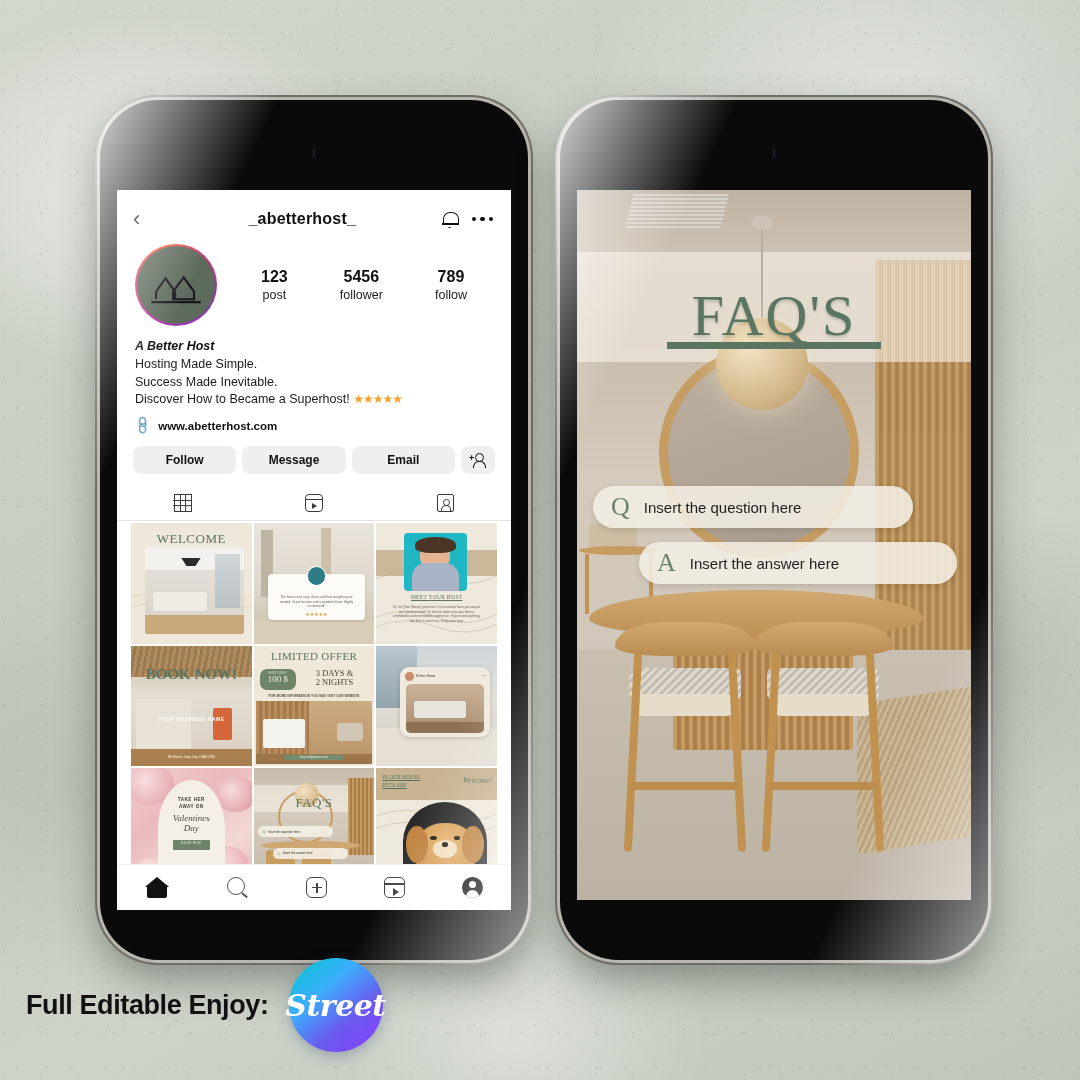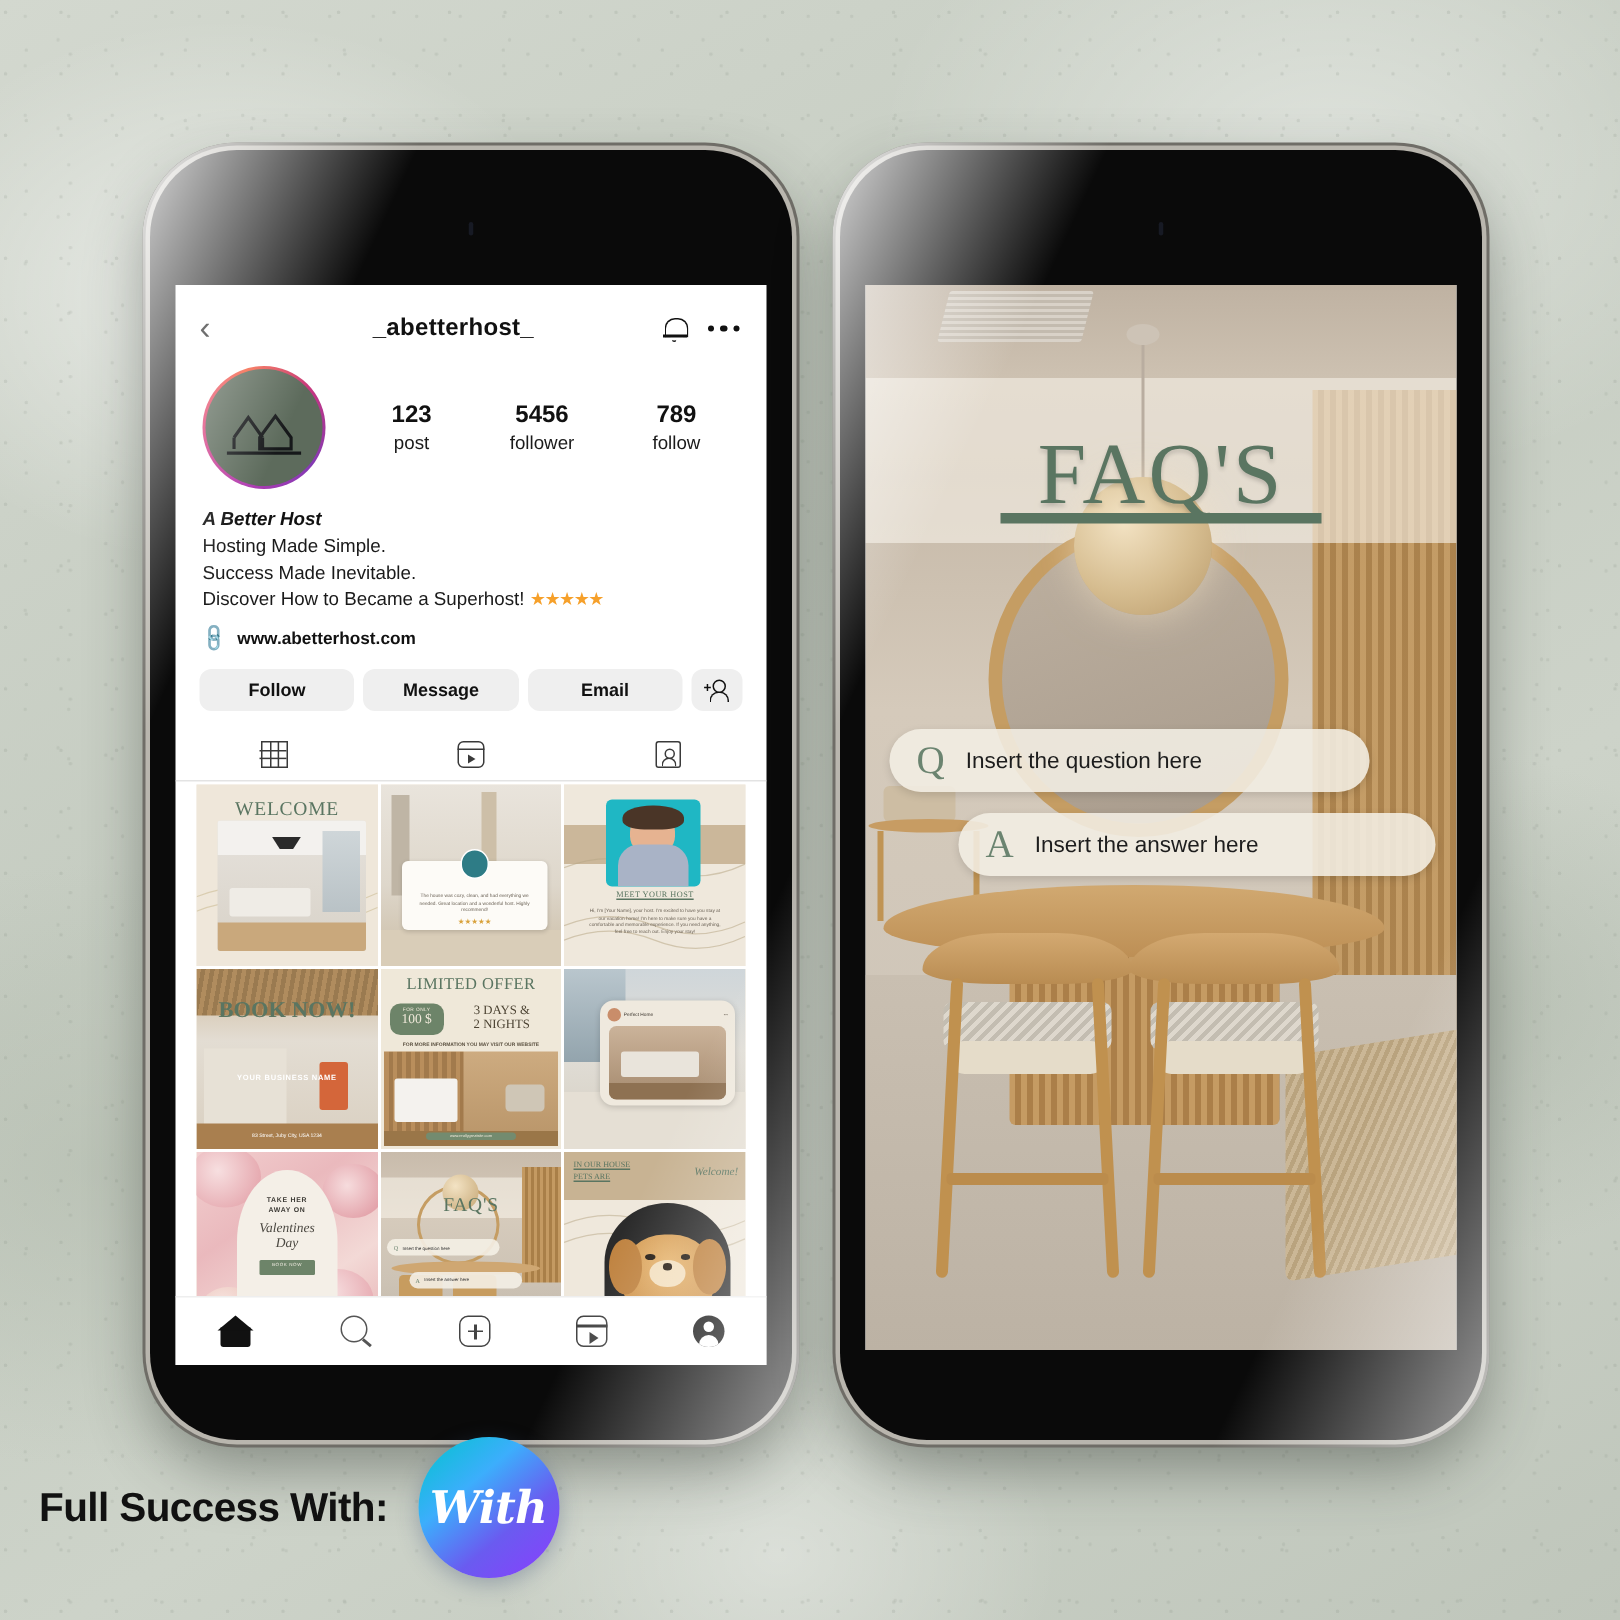--- a/index.html
+++ b/index.html
@@ -580,17 +580,17 @@
       <span class="qa-text">Insert the question here</span>
     </div>
     <div class="qa-row" id="qa-a">
       <span class="qa-letter">A</span>
       <span class="qa-text">Insert the answer here</span>
     </div>
   </div>
 </div>
 
 <div id="footer">
-  <div id="footer-label">Full Success With:</div>
+  <div id="footer-label">Full Editable Enjoy:</div>
   <div id="canva-logo">
-    <span id="canva-text">With</span>
+    <span id="canva-text">Street</span>
   </div>
 </div>
 
 </body></html>

